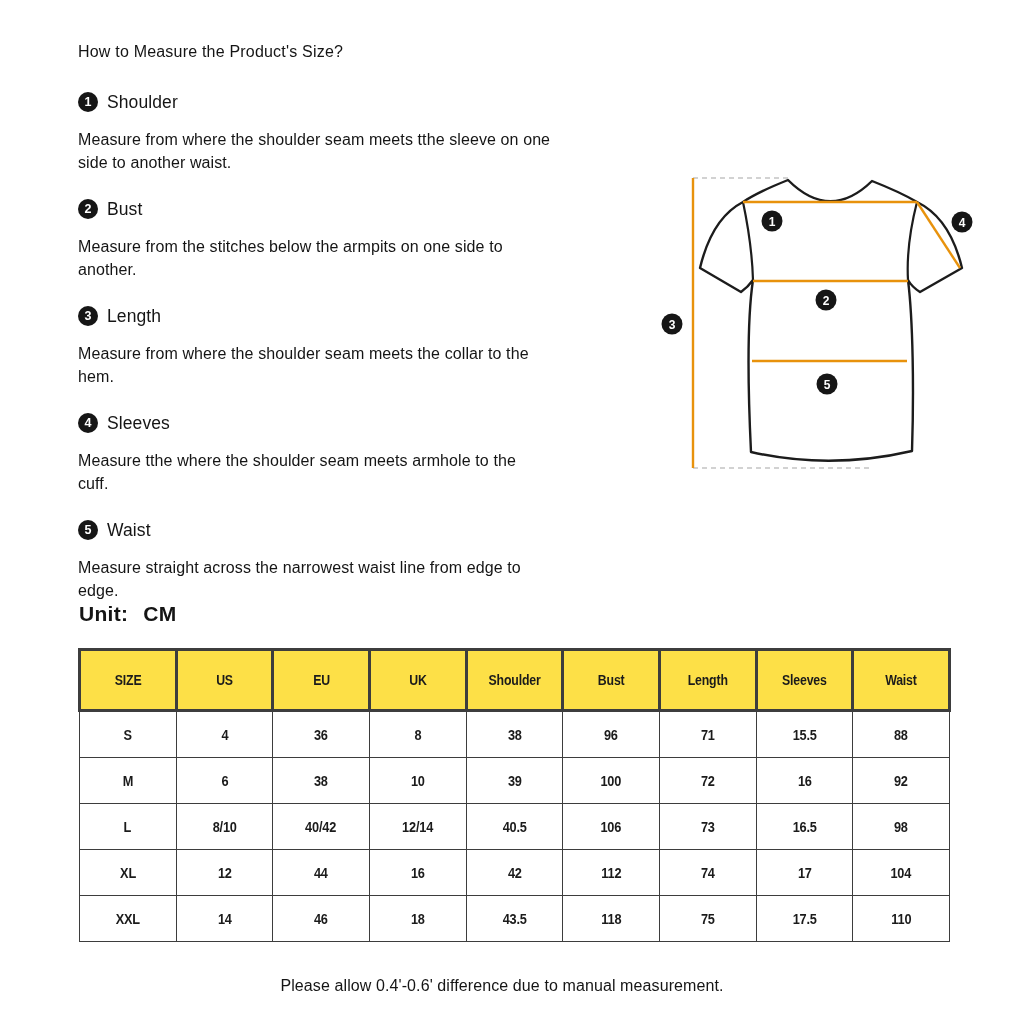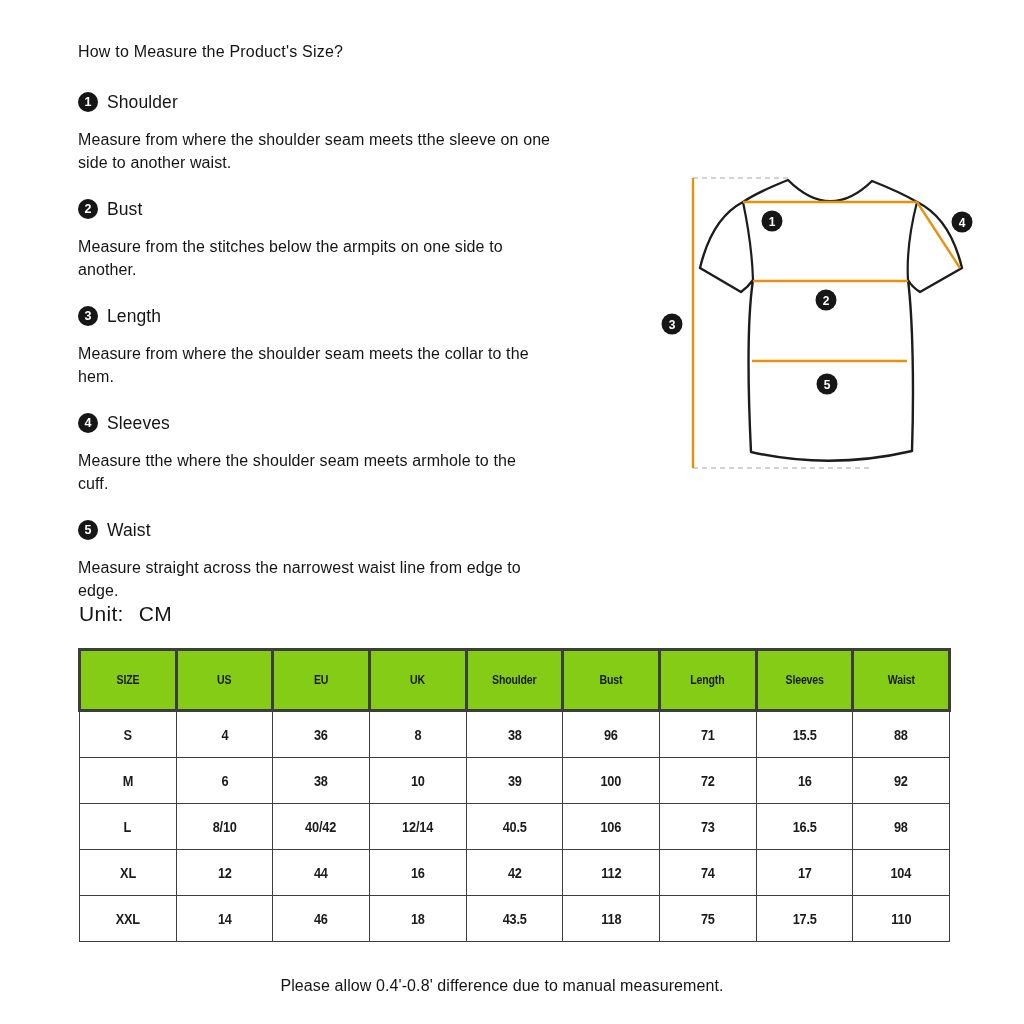--- a/index.html
+++ b/index.html
@@ -16,34 +16,34 @@
   .sec-head{display:flex;align-items:center;gap:9px;height:20px;margin:0 0 16px;}
   .badge{
     width:20px;height:20px;border-radius:50%;background:#161616;color:#fff;
     font-size:12.5px;font-weight:700;display:inline-flex;align-items:center;
     justify-content:center;flex:0 0 auto;line-height:1;
   }
   .sec-label{font-size:17.5px;letter-spacing:.1px;}
   .para{font-size:16px;line-height:23px;margin:10px 0 25px;letter-spacing:.1px;}
 
   
-  .unit{position:absolute;left:79px;top:602px;font-size:21px;letter-spacing:.3px;display:flex;gap:15px;}
+  .unit{position:absolute;left:79px;top:602px;font-size:21px;letter-spacing:.3px;display:flex;gap:15px;font-weight:bold;}
 
   
   .diagram{position:absolute;left:640px;top:150px;width:384px;height:340px;}
   .diagram text{font-family:"Liberation Sans", sans-serif;font-weight:700;}
 
   
   .size-table{
     position:absolute;left:78px;top:648px;width:873px;
     border-collapse:collapse;table-layout:fixed;
   }
   .size-table th{
-    height:56px;background:#84cc16;border:3px solid #3d3d3d;
-    font-size:12px;font-weight:700;text-align:center;color:#1b1b1b;
+    height:56px;background:#fde047;border:3px solid #3d3d3d;
+    font-size:14px;font-weight:700;text-align:center;color:#1b1b1b;
   }
   .size-table td{
     height:43px;background:#ffffff;border:1.5px solid #3d3d3d;
     font-size:14.5px;font-weight:700;text-align:center;color:#1b1b1b;
   }
   .cond{display:inline-block;transform:scaleX(.88);letter-spacing:-.2px;}
 
   
   .footer{position:absolute;left:0;right:20px;top:977px;text-align:center;font-size:16px;letter-spacing:.1px;}
 </style>
@@ -196,15 +196,15 @@
         <td><span class="cond">18</span></td>
         <td><span class="cond">43.5</span></td>
         <td><span class="cond">118</span></td>
         <td><span class="cond">75</span></td>
         <td><span class="cond">17.5</span></td>
         <td><span class="cond">110</span></td>
       </tr>
     </tbody>
   </table>
 
-  <div class="footer">Please allow 0.4'-0.8' difference due to manual measurement.</div>
+  <div class="footer">Please allow 0.4'-0.6' difference due to manual measurement.</div>
 
 </div>
 
 </body></html>

